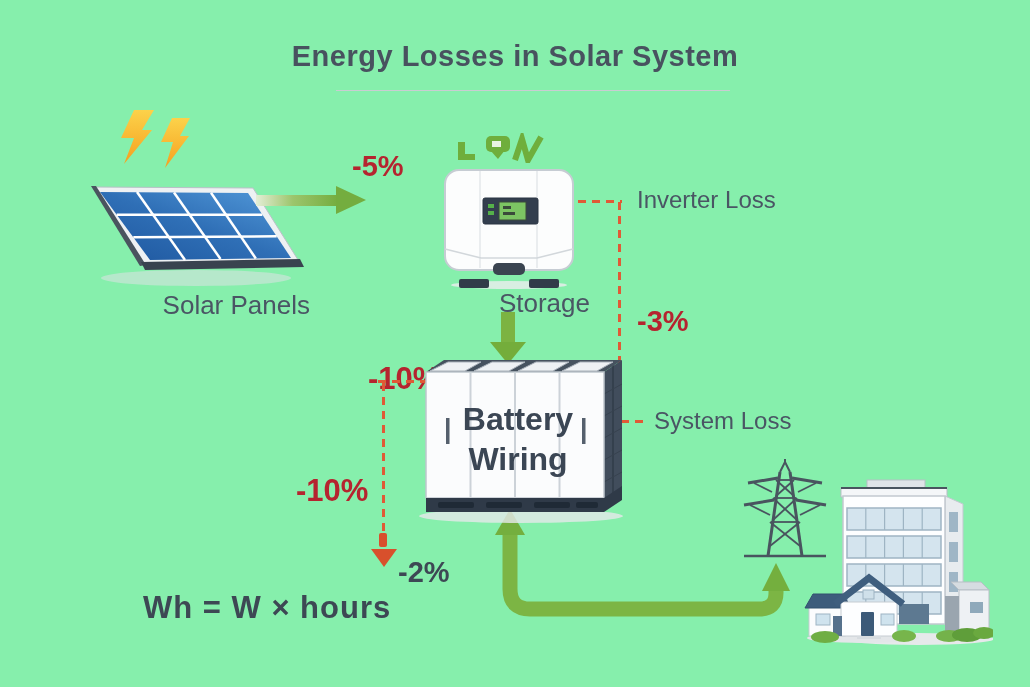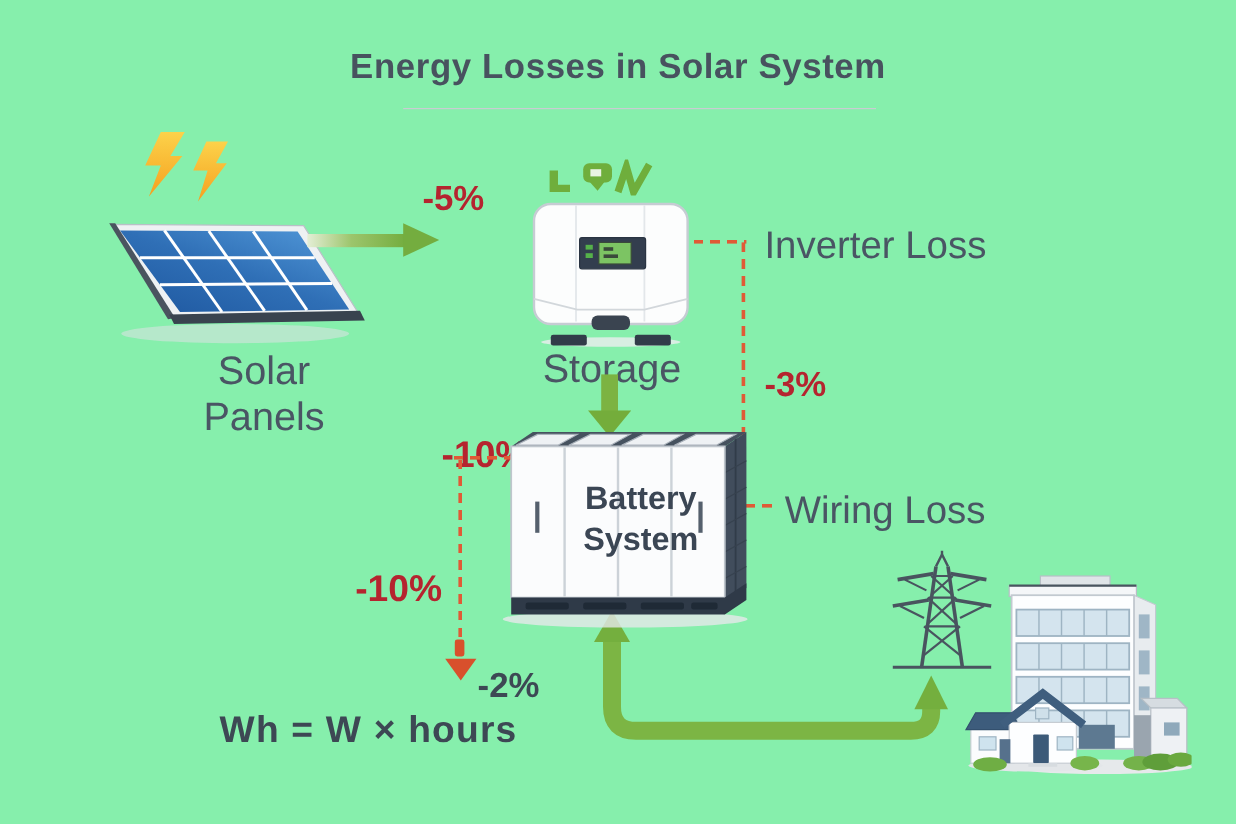--- a/index.html
+++ b/index.html
@@ -6,38 +6,38 @@
   .canvas{
     position:relative;width:1030px;height:687px;overflow:hidden;background:#86efac;
     font-family:"Liberation Sans", sans-serif;
   }
   .abs{position:absolute;}
   .title{
     left:0;top:40px;width:1030px;text-align:center;
     font-size:29px;font-weight:600;color:#48525f;letter-spacing:.5px;
   }
   .divider{left:336px;top:90px;width:394px;height:0;border-top:1.5px solid #c9cdd2;}
-  .node-label{font-size:33px;color:#4a5564;text-align:center;}
-  .ann-label{font-size:32px;color:#4a5564;white-space:nowrap;}
+  .node-label{font-size:26px;color:#4a5564;text-align:right;}
+  .ann-label{font-size:24px;color:#4a5564;white-space:nowrap;}
   .loss{font-size:29px;font-weight:700;color:#b5242f;white-space:nowrap;}
   .loss-big{font-size:31px;margin-top:33px;}
   .loss-dark{color:#3d4854;}
   .formula{
-    font-size:31px;font-weight:700;color:#3d4854;letter-spacing:1px;white-space:nowrap;margin-left:40px;
+    font-size:31px;font-weight:700;color:#3d4854;letter-spacing:1px;white-space:nowrap;
   }
   .dash-h{height:3px;background:repeating-linear-gradient(90deg,#e05a36 0 8px,transparent 8px 14px);}
   .dash-v{width:3px;background:repeating-linear-gradient(180deg,#e05a36 0 8px,transparent 8px 14px);}
   .bold-dash{width:8px;height:14px;background:#d8502c;border-radius:2px;}
   .arrow-head-down{
     width:0;height:0;border-left:13px solid transparent;border-right:13px solid transparent;
     border-top:18px solid #d8502c;
   }
   .battery-label{
     left:428px;top:399px;width:180px;text-align:center;
-    font-size:27px;font-weight:700;color:#3b4654;line-height:1.25;margin-left:16px;
+    font-size:32px;font-weight:700;color:#3b4654;line-height:1.25;
   }
   .battery-label span{display:block;}
 </style>
 </head>
 <body>
 
 <div class="canvas">
 
   <div class="abs title">Energy Losses in Solar System</div>
   <div class="abs divider"></div>
@@ -114,21 +114,21 @@
     <rect x="18" y="116" width="30" height="9" rx="2" fill="#313c49"></rect>
     <rect x="88" y="116" width="30" height="9" rx="2" fill="#313c49"></rect>
   </svg>
   <div class="abs node-label" style="left:430px;top:288px;width:160px;">Storage</div>
 
   <div class="abs dash-h" style="left:578px;top:200px;width:44px;"></div>
   <div class="abs dash-v" style="left:618px;top:202px;height:220px;"></div>
   <div class="abs dash-h" style="left:621px;top:420px;width:26px;"></div>
   <div class="abs ann-label" style="left:637px;top:186px;">Inverter Loss</div>
   <div class="abs loss" style="left:637px;top:305px;">-3%</div>
-  <div class="abs ann-label" style="left:654px;top:407px;">Wiring Loss</div>
+  <div class="abs ann-label" style="left:654px;top:407px;">System Loss</div>
 
   <svg class="abs" style="left:490px;top:310px;" width="36" height="56" viewBox="0 0 36 56">
     <rect x="11" y="2" width="14" height="32" fill="#7cb342"></rect>
     <polygon points="0,32 36,32 18,54" fill="#74ad3b"></polygon>
   </svg>
 
   <div class="abs loss loss-big" style="left:368px;top:328px;">-10%</div>
   <div class="abs dash-h" style="left:378px;top:380px;width:48px;"></div>
   <div class="abs dash-v" style="left:382px;top:383px;height:150px;"></div>
   <div class="abs bold-dash" style="left:379px;top:533px;"></div>
@@ -171,21 +171,21 @@
     <polygon points="10,152 188,152 206,140 206,154 188,166 10,166" fill="#2f3a48"></polygon>
     <g fill="#1f2a36">
       <rect x="22" y="156" width="36" height="6" rx="2"></rect>
         <rect x="70" y="156" width="36" height="6" rx="2"></rect>
       <rect x="118" y="156" width="36" height="6" rx="2"></rect>
         <rect x="160" y="156" width="22" height="6" rx="2"></rect>
     </g>
   </svg>
   <div class="abs battery-label">
     <span>Battery</span>
-    <span>System</span>
+    <span>Wiring</span>
   </div>
 
   <svg class="abs" style="left:738px;top:458px;" width="94" height="104" viewBox="0 0 94 104">
     <g stroke="#49545f" fill="none">
       <line x1="6" y1="98" x2="88" y2="98" stroke-width="2.5"></line>
       <line x1="30" y1="98" x2="42" y2="14" stroke-width="3"></line>
       <line x1="64" y1="98" x2="52" y2="14" stroke-width="3"></line>
       <g stroke-width="1.8">
         <line x1="32" y1="88" x2="62" y2="64"></line>
           <line x1="62" y1="88" x2="32" y2="64"></line>

